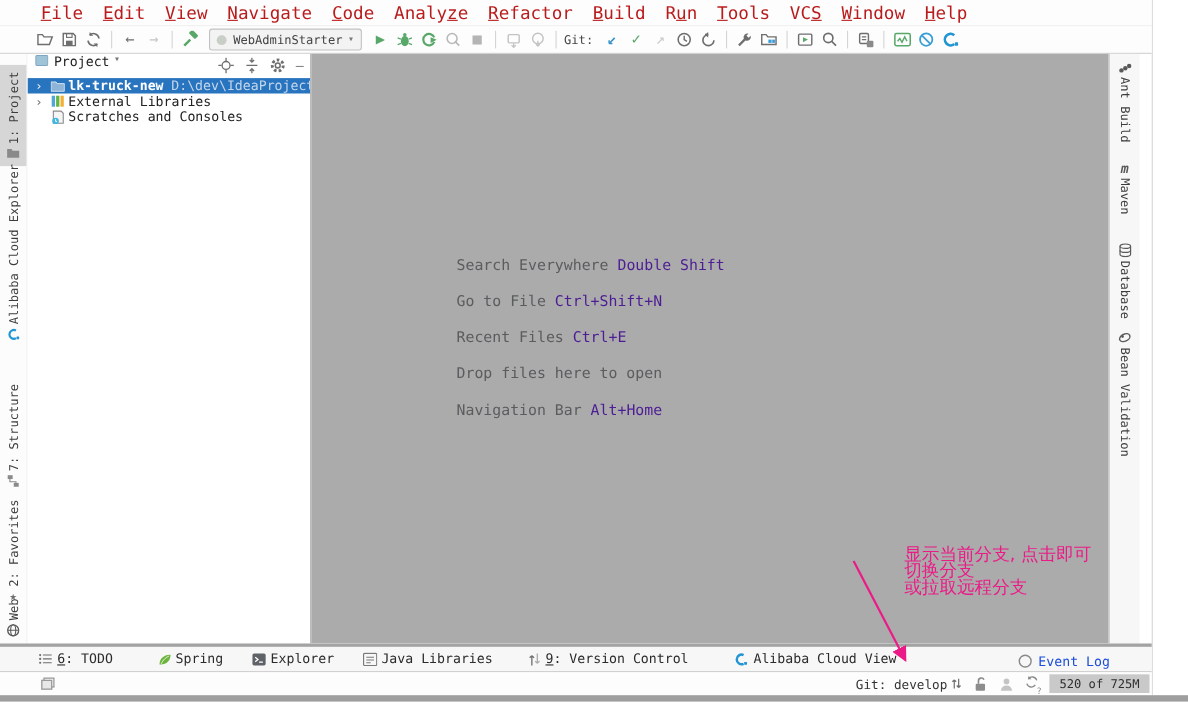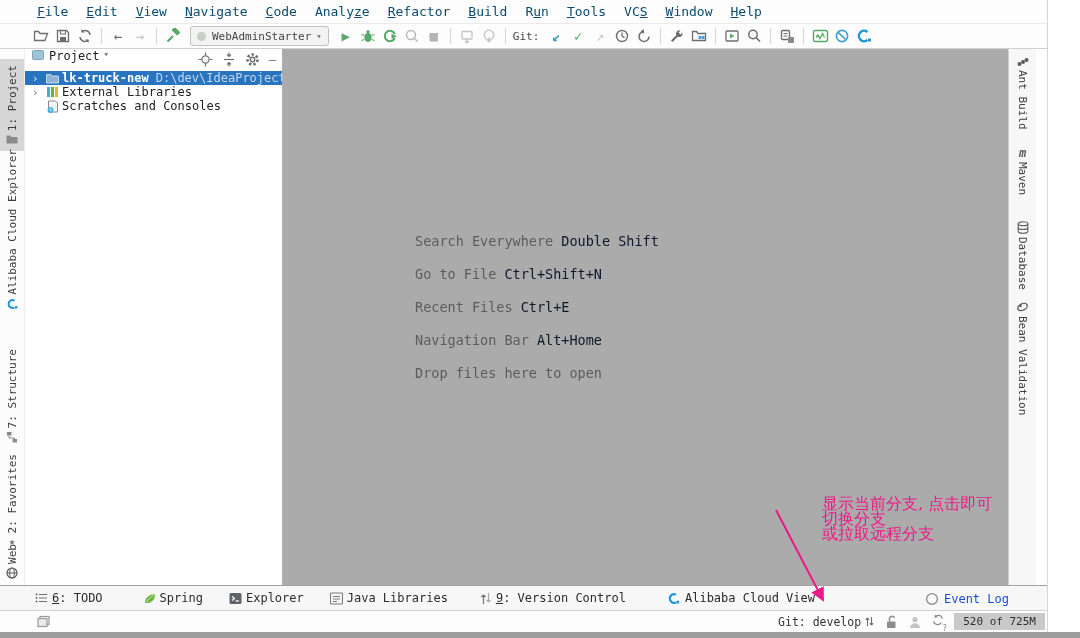--- a/index.html
+++ b/index.html
@@ -1,21 +1,21 @@
 <!DOCTYPE html>
 <html><head>
 <meta charset="utf-8">
 <style>
   * { margin:0; padding:0; box-sizing:border-box; }
   html,body { width:1080px; height:638px; background:#fff; font-family:"DejaVu Sans Mono","Liberation Mono",monospace; overflow:hidden; }
   #screen { position:relative; width:1080px; height:638px; background:#fff; }
   #window { position:absolute; left:0; top:0; width:1048px; height:632px; background:#fff; border-right:1px solid #D6D6D6; }
   
   #menubar { position:absolute; left:0; top:0; width:100%; height:24px; background:#FDFDFD; display:flex; align-items:center; padding-left:28px; border-bottom:1px solid #EBEBEB; }
-  .menu-item { font-size:13px; color:#0c4a6e; padding:3px 9px; cursor:default; }
+  .menu-item { font-size:16px; color:#b91c1c; padding:3px 9px; cursor:default; }
   .menu-item u { text-decoration:underline; }
   
   #toolbar { position:absolute; left:0; top:24px; width:100%; height:25px; background:#FDFDFD; border-bottom:1px solid #D1D1D1; display:flex; align-items:center; padding-left:30px; }
   .tb { display:flex; align-items:center; justify-content:center; width:22px; height:21px; flex:0 0 auto; }
   .tb svg { display:block; }
   .tbsep { width:1px; height:16px; background:#D4D4D4; margin:0 5px; flex:0 0 auto; }
   .tb-glyph { font-size:14px; line-height:1; }
   #run-config { display:flex; align-items:center; gap:5px; height:20px; background:#F3F3F3; border:1px solid #C2C2C2; border-radius:3px; padding:0 6px 0 5px; margin:0 6px; }
   #run-config .cfg-label { font-size:11px; color:#444; }
   #run-config .cfg-caret { font-size:9px; color:#7A7A7A; }
@@ -42,23 +42,23 @@
   .tree-row.selected { background:#2874BF; color:#FFF; }
   .tree-row.selected .chev { color:#E8F0F8; }
   .tree-row .tname { margin-left:2px;text-align:right; }
   .tree-row.selected .tname { font-weight:bold; color:#FFF; }
   .tree-row .tpath { margin-left:7px; color:#C3D6EC; }
   
   #editor { position:absolute; left:283px; top:0; width:725px; height:100%; background:#ABABAB; }
   #shortcuts { position:absolute; left:132px; top:176px; }
   .sc-line { font-size:13.5px; line-height:33px; white-space:nowrap; }
   .sc-label { color:#5B5C5E; }
-  .sc-keys { color:#0f172a; }
-  
-  #bottom-bar { position:absolute; left:0; top:585px; width:100%; height:25px; background:#F7F7F7; border-top:1px solid #a3a3a3; display:flex; align-items:center; font-size:12px; color:#2B2B2B; }
+  .sc-keys { color:#4c1d95; }
+  
+  #bottom-bar { position:absolute; left:0; top:585px; width:100%; height:25px; background:#F7F7F7; border-top:3px solid #a3a3a3; display:flex; align-items:center; font-size:12px; color:#2B2B2B; }
   .bb-item { display:flex; align-items:center; gap:4px; cursor:default; }
   .bb-item u { text-decoration:underline; }
   #event-log { position:absolute; right:38px; top:0; height:25px; display:flex; align-items:center; gap:5px; font-size:12px; color:#1d4ed8; }
   
   #status-bar { position:absolute; left:0; top:610px; width:100%; height:22px; background:#FDFDFD; border-top:1px solid #D1D1D1; display:flex; align-items:center; font-size:11.5px; color:#333; }
   #status-left { margin-left:36px; display:flex; align-items:center; }
   #status-right { margin-left:auto; display:flex; align-items:center; gap:9px; margin-right:2px; }
   #git-widget { display:flex; align-items:center; gap:2px; cursor:default; }
   #memory-indicator { background:#C9C9C9; color:#2E2E2E; font-size:11px; padding:2px 9px; cursor:default; }
   .q-wrap { position:relative; }
@@ -329,22 +329,22 @@
             <span class="tname">Scratches and Consoles</span>
           </div>
         </div>
       </div>
 
       <div id="editor">
         <div id="shortcuts">
           <div class="sc-line"><span class="sc-label">Search Everywhere </span><span class="sc-keys">Double Shift</span></div>
           <div class="sc-line"><span class="sc-label">Go to File </span><span class="sc-keys">Ctrl+Shift+N</span></div>
           <div class="sc-line"><span class="sc-label">Recent Files </span><span class="sc-keys">Ctrl+E</span></div>
+          <div class="sc-line"><span class="sc-label">Drop files here to open</span><span class="sc-keys"></span></div>
           <div class="sc-line"><span class="sc-label">Navigation Bar </span><span class="sc-keys">Alt+Home</span></div>
-          <div class="sc-line"><span class="sc-label">Drop files here to open</span><span class="sc-keys"></span></div>
         </div>
       </div>
 
       <div id="right-stripe">
         <div class="stripe-item" style="top:8px">
           <svg width="12" height="10">
               <circle cx="2.5" cy="7" r="2" fill="#5A5A5A"></circle>
               <circle cx="6" cy="5" r="2" fill="#5A5A5A"></circle>
               <circle cx="9.5" cy="3" r="2" fill="#5A5A5A"></circle>
             </svg>

